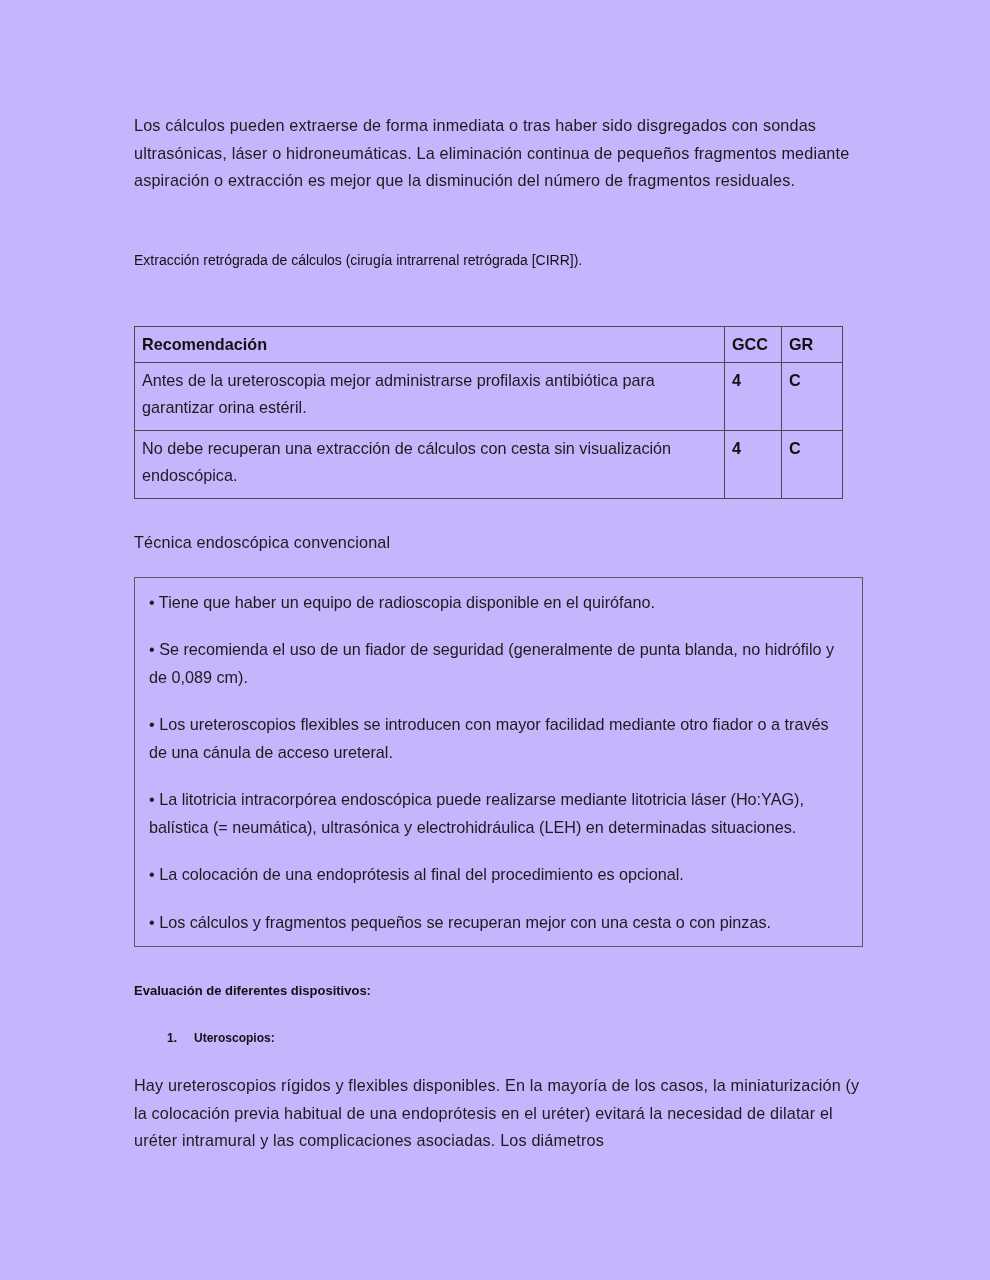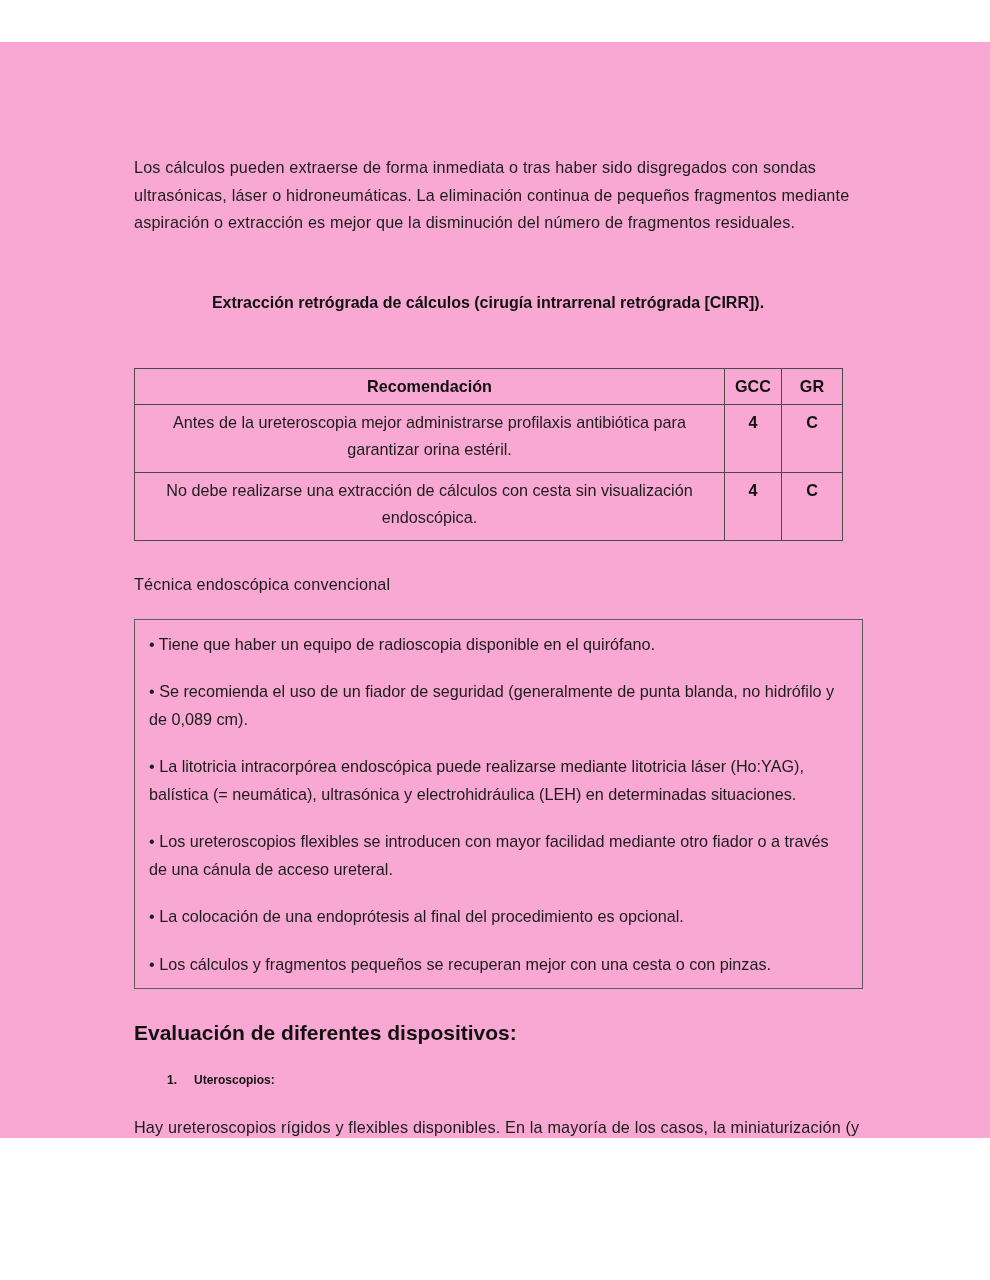--- a/index.html
+++ b/index.html
@@ -10,25 +10,24 @@
   body {
     width: 990px;
     height: 1280px;
     font-family: "Liberation Sans", sans-serif;
     color: #1a1a1a;
     -webkit-font-smoothing: antialiased;
   }
   .page {
     position: relative;
     width: 990px;
-    height: 1096px;
+    height: 1280px;
     box-sizing: border-box;
-    background: #f9a8d4;
+    background: #c4b5fd;
     overflow: hidden;
-    margin-top: 42px;
   }
   .content {
     position: absolute;
     left: 134px;
     top: 112px;
     width: 730px;
   }
 
   .para {
     font-size: 16.2px;
@@ -37,45 +36,45 @@
     margin: 0;
     text-align: left;
     letter-spacing: 0.01em;
   }
 
   .spacer-lg { height: 52px; }
   .spacer-md { height: 30px; }
   .spacer-sm { height: 20px; }
 
   .center-heading {
-    font-size: 16px;
-    line-height: 27.5px;
-    font-weight: bold;
-    color: #111111;
-    text-align: center;
+    font-size: 14px;
+    line-height: 27.5px;
+    font-weight: normal;
+    color: #111111;
+    text-align: left;
     margin: 0;
     padding-right: 22px;
   }
 
   
   table.rec-table {
     border-collapse: collapse;
     width: 708px;
     table-layout: fixed;
     margin: 0;
   }
   table.rec-table td,
   table.rec-table th {
     border: 1px solid #4a4a4a;
     vertical-align: top;
     padding: 4px 7px 9px 7px;
     font-size: 16.2px;
     line-height: 27px;
     color: #1c1c1c;
-    text-align: center;
+    text-align: left;
     font-weight: normal;
   }
   table.rec-table th {
     font-weight: bold;
     padding-bottom: 4px;
     color: #111111;
   }
   table.rec-table td.val,
   table.rec-table th.val {
     font-weight: bold;
@@ -101,21 +100,21 @@
     margin: 0 0 20px 0;
     text-indent: 0;
   }
   .bullet-line:last-child { margin-bottom: 0; }
   .bullet-line .bl {
     display: inline;
   }
 
   
   .bold-head {
-    font-size: 21px;
+    font-size: 13px;
     line-height: 27.5px;
     font-weight: bold;
     color: #111111;
     margin: 0;
   }
 
   ol.num-list {
     margin: 0;
     padding: 0 0 0 60px;
     list-style: none;
@@ -163,45 +162,45 @@
           <th class="val">GR</th>
         </tr>
       </thead>
       <tbody>
         <tr>
           <td class="rec-row-main">Antes de la ureteroscopia mejor administrarse profilaxis antibiótica para garantizar orina estéril.</td>
           <td class="val">4</td>
           <td class="val">C</td>
         </tr>
         <tr>
-          <td class="rec-row-main">No debe realizarse una extracción de cálculos con cesta sin visualización endoscópica.</td>
+          <td class="rec-row-main">No debe recuperan una extracción de cálculos con cesta sin visualización endoscópica.</td>
           <td class="val">4</td>
           <td class="val">C</td>
         </tr>
       </tbody>
     </table>
 
     <div class="spacer-md"></div>
 
     <p class="para">Técnica endoscópica convencional</p>
 
     <div class="spacer-sm"></div>
 
     <div class="bullet-box">
       <p class="bullet-line">
         <span class="bl">• Tiene que haber un equipo de radioscopia disponible en el quirófano.</span>
       </p>
       <p class="bullet-line">
         <span class="bl">• Se recomienda el uso de un fiador de seguridad (generalmente de punta blanda, no hidrófilo y de 0,089 cm).</span>
       </p>
       <p class="bullet-line">
+        <span class="bl">• Los ureteroscopios flexibles se introducen con mayor facilidad mediante otro fiador o a través de una cánula de acceso ureteral.</span>
+      </p>
+      <p class="bullet-line">
         <span class="bl">• La litotricia intracorpórea endoscópica puede realizarse mediante litotricia láser (Ho:YAG), balística (= neumática), ultrasónica y electrohidráulica (LEH) en determinadas situaciones.</span>
-      </p>
-      <p class="bullet-line">
-        <span class="bl">• Los ureteroscopios flexibles se introducen con mayor facilidad mediante otro fiador o a través de una cánula de acceso ureteral.</span>
       </p>
       <p class="bullet-line">
         <span class="bl">• La colocación de una endoprótesis al final del procedimiento es opcional.</span>
       </p>
       <p class="bullet-line">
         <span class="bl">• Los cálculos y fragmentos pequeños se recuperan mejor con una cesta o con pinzas.</span>
       </p>
     </div>
 
     <div class="spacer-md"></div>

